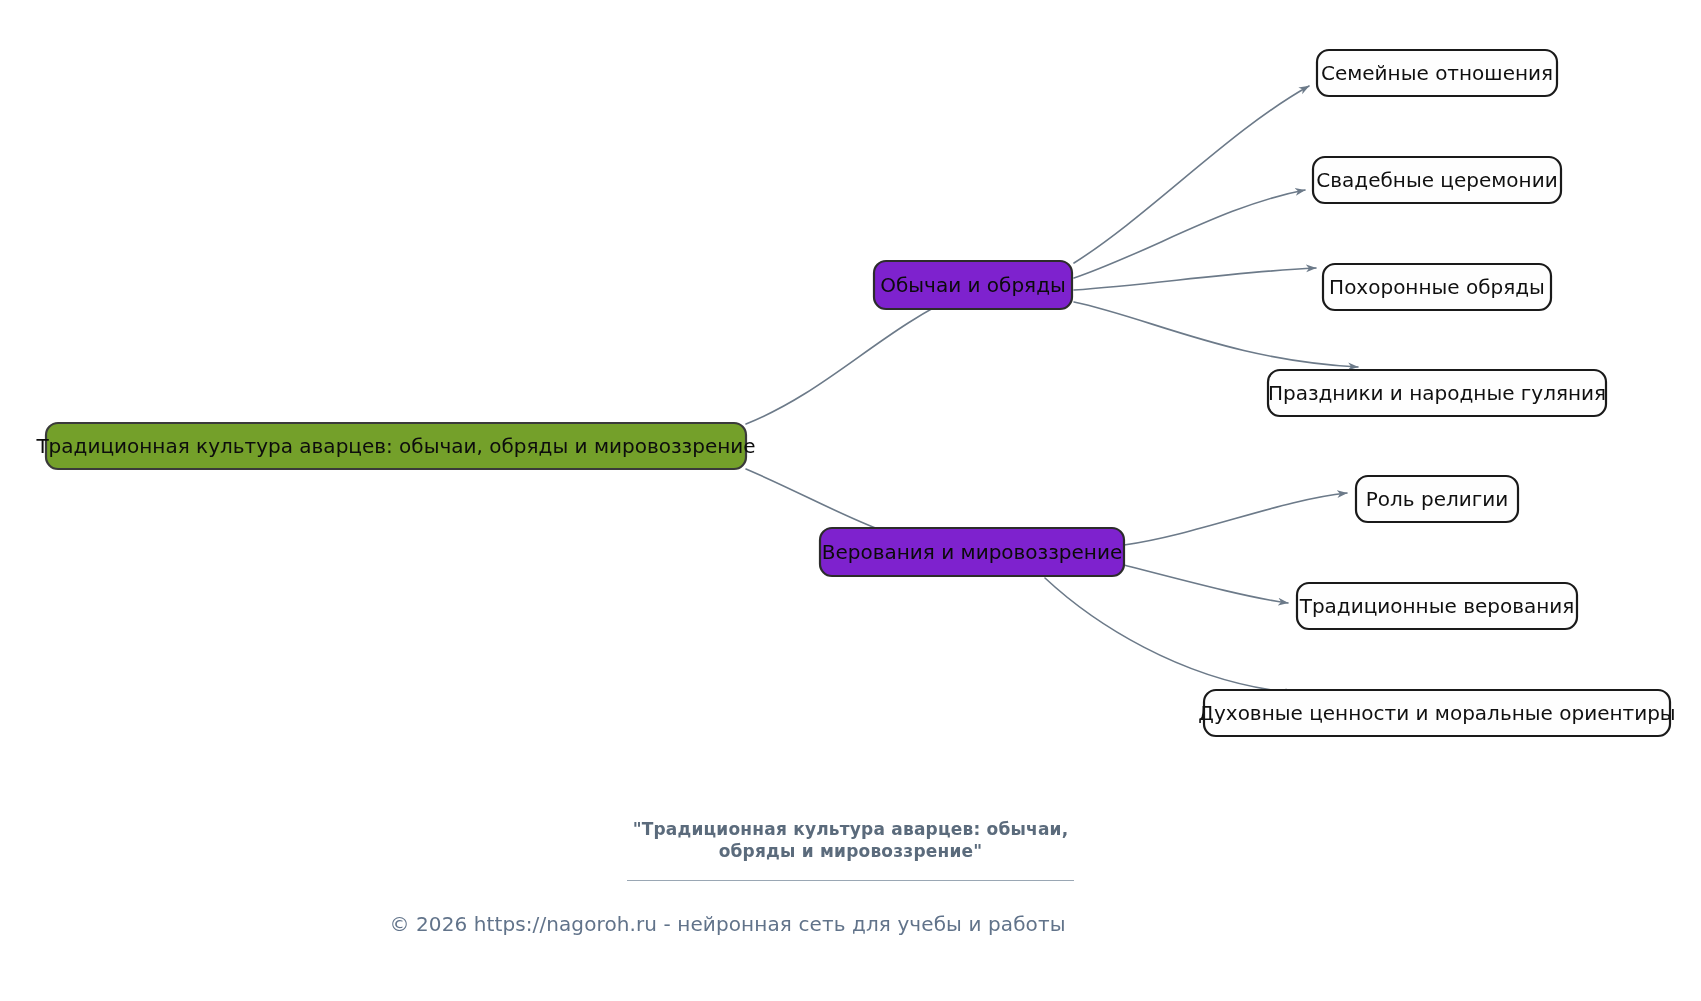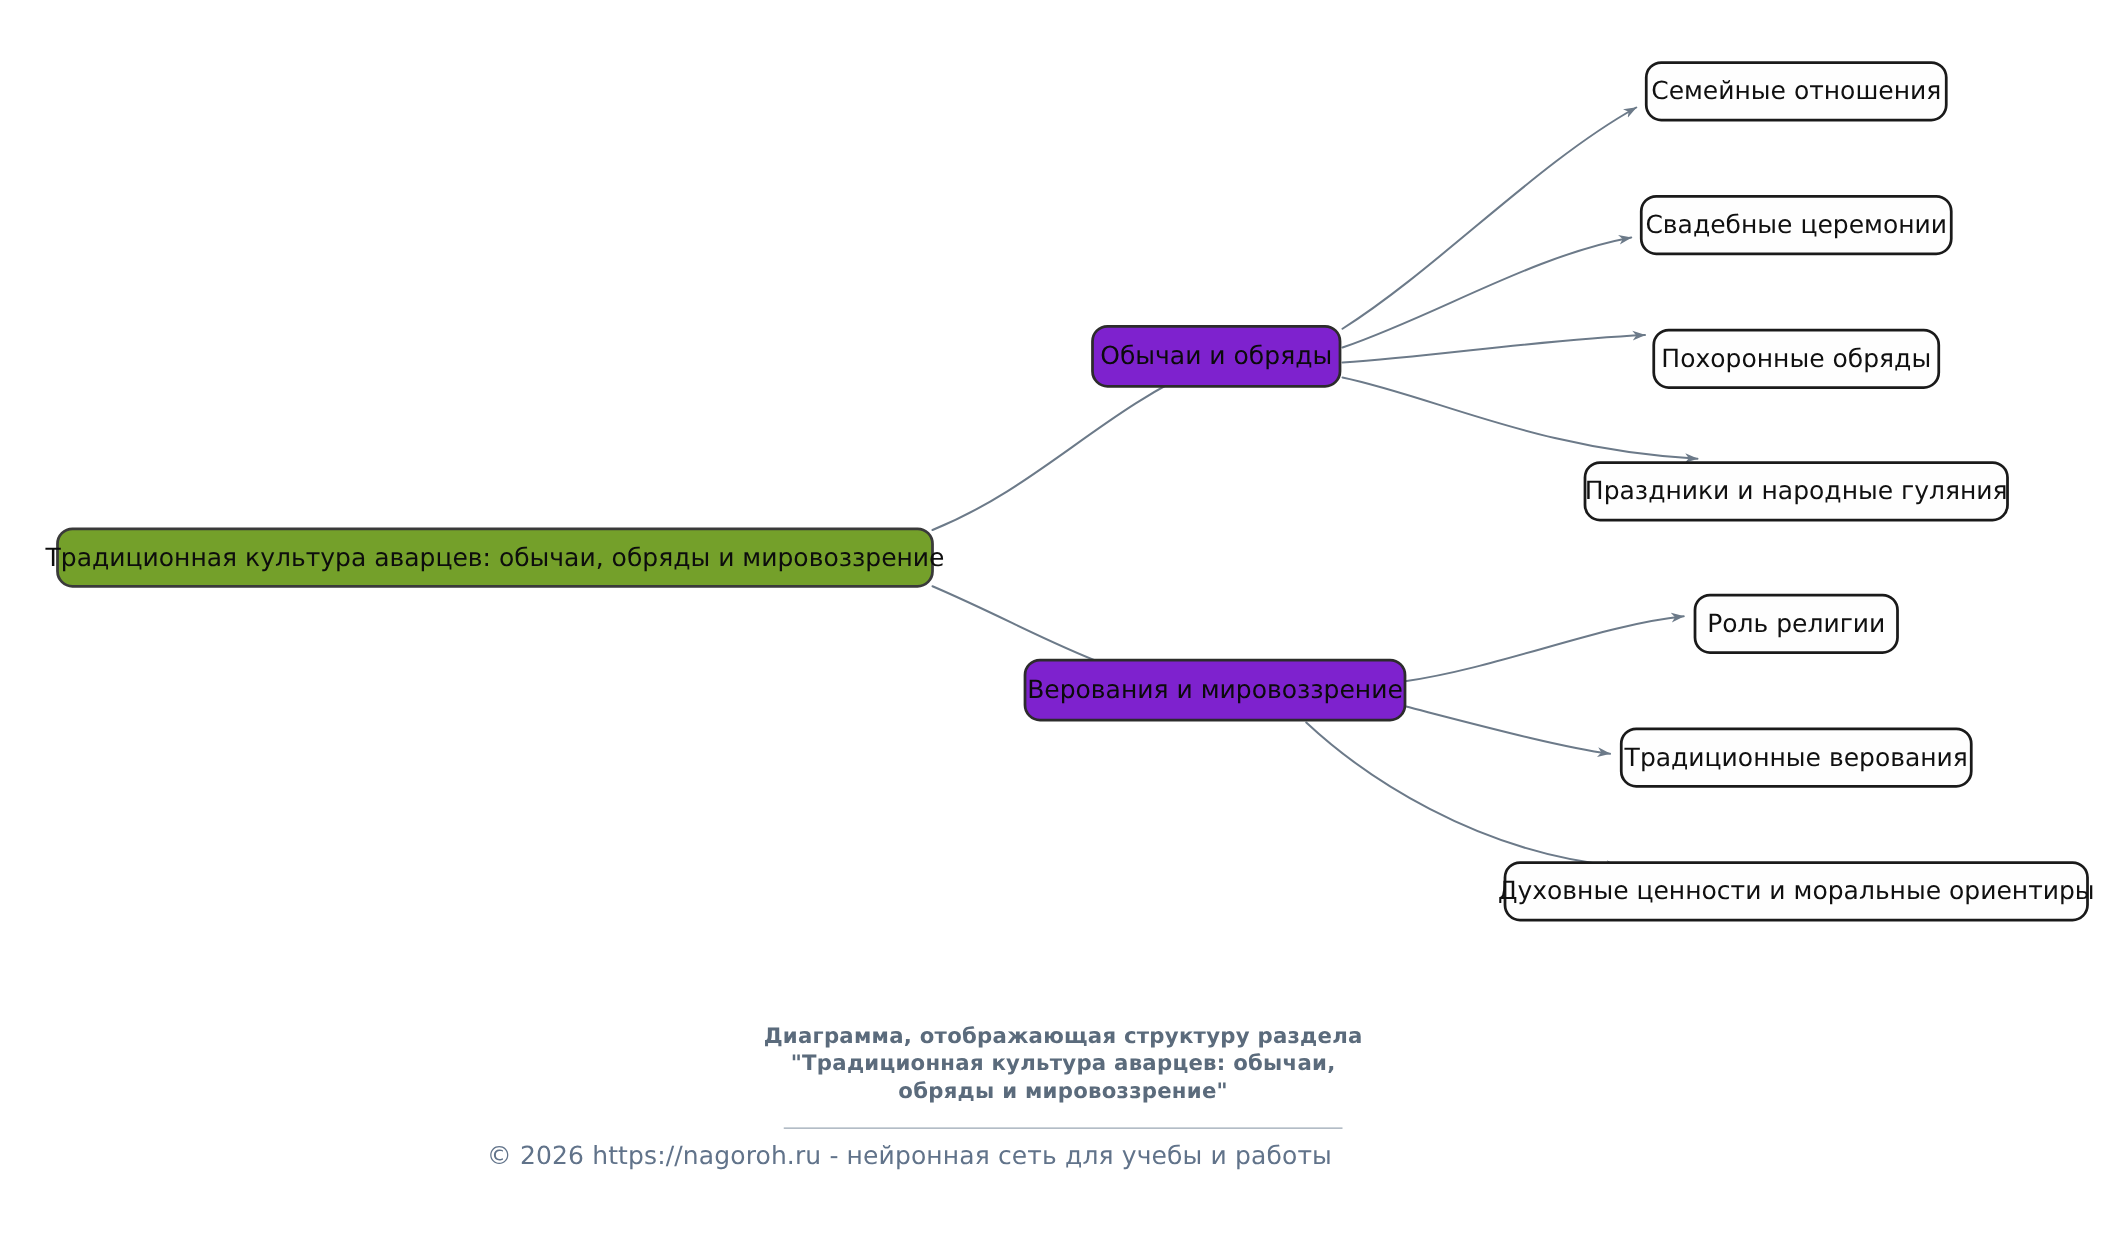--- a/index.html
+++ b/index.html
@@ -167,21 +167,20 @@
 
     <g>
       <rect class="node-shape-leaf" x="1204" y="690" width="466" height="46" rx="12" ry="12"></rect>
       <text class="node-label" x="1437" y="714">Духовные ценности и моральные ориентиры</text>
     </g>
 
   </g>
 </svg>
 
 <div class="caption-block">
-  <div class="caption-line">Диаграмма, отображающая структуру раздела</div>
   <div class="caption-line">"Традиционная культура аварцев: обычаи,</div>
   <div class="caption-line">обряды и мировоззрение"</div>
   <div class="caption-rule"></div>
 </div>
 
 <div class="footer-block">
   <div class="footer-text">© 2026 https://nagoroh.ru - нейронная сеть для учебы и работы</div>
 </div>
 
 </body></html>

